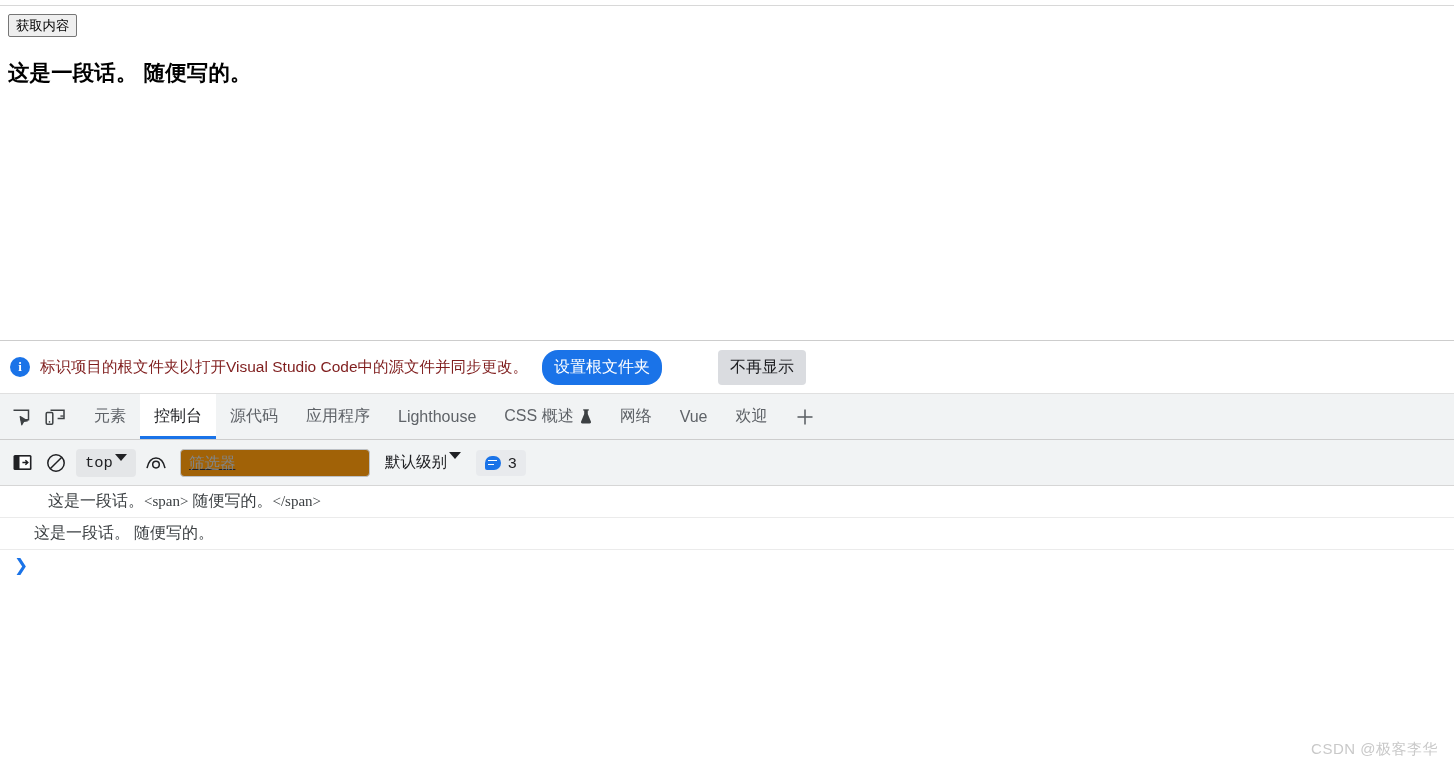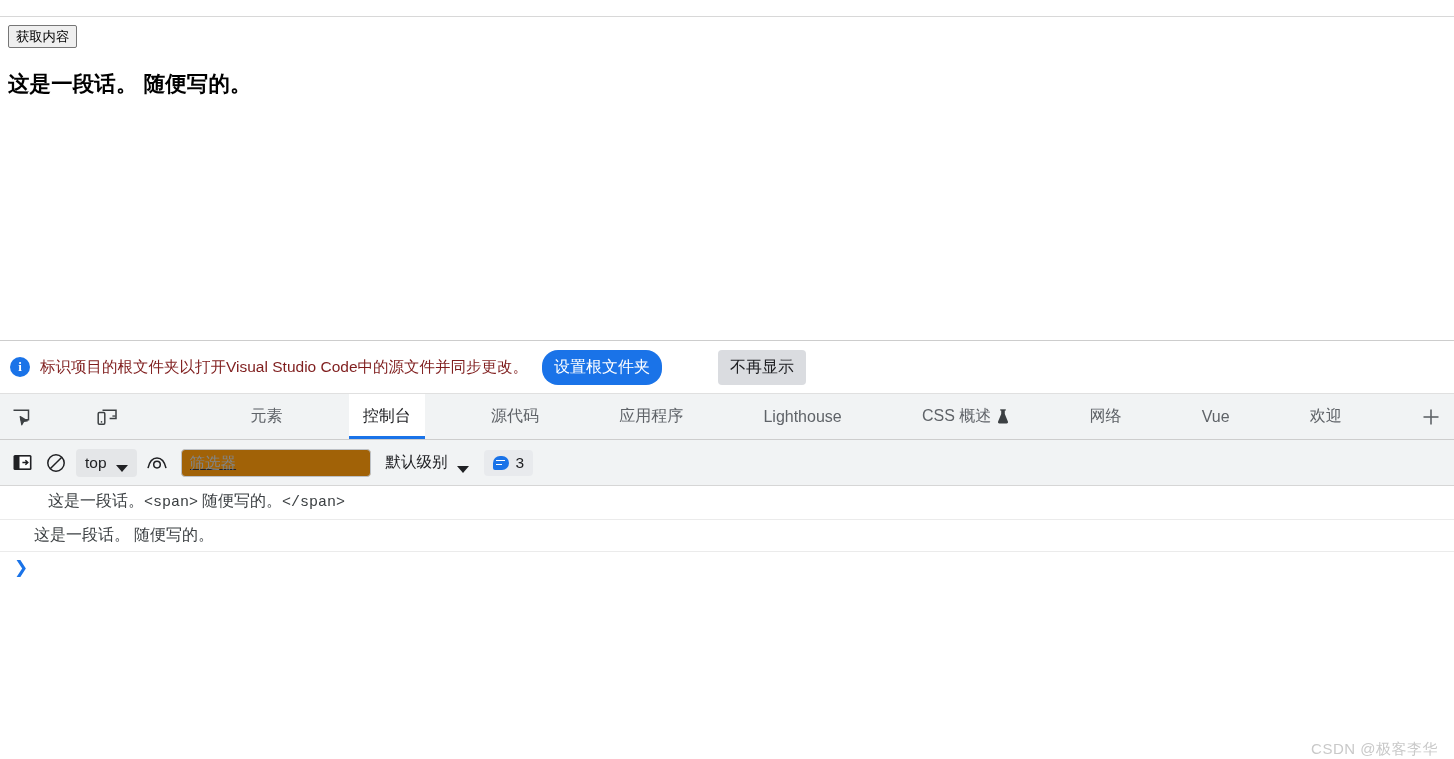--- a/index.html
+++ b/index.html
@@ -8,21 +8,21 @@
     width: 1454px;
     height: 759px;
     background: #ffffff;
     font-family: "Liberation Sans", sans-serif;
     overflow: hidden;
   }
 
   
   .page-viewport {
     position: absolute;
-    left: 0; top: 16px;
+    left: 0; top: 5px;
     width: 1454px;
     height: 340px;
     background: #ffffff;
     box-sizing: border-box;
     border-top: 1px solid #d8d8d8;
   }
   .page-inner { padding: 8px; }
   .native-button {
     font-family: "Liberation Sans", sans-serif;
     font-size: 13.3px;
@@ -108,21 +108,20 @@
 
   
   .tabbar {
     display: flex;
     align-items: stretch;
     height: 46px;
     background: #f1f3f4;
     border-bottom: 1px solid #cdcdcd;
     padding-left: 4px;
     box-sizing: border-box;
-    justify-content: space-between;
   }
   .tool-icon-btn {
     display: flex;
     align-items: center;
     justify-content: center;
     width: 34px;
     cursor: pointer;
   }
   .tool-icon-btn svg { display: block; }
   .tabbar-sep { width: 8px; }
@@ -170,28 +169,29 @@
     gap: 6px;
   }
   .ctb-icon {
     width: 28px; height: 28px;
     display: flex; align-items: center; justify-content: center;
     cursor: pointer;
     border-radius: 3px;
   }
   .ctb-select {
     display: flex;
-    align-items: flex-end;
-    gap: 9px;
+    align-items: flex-start;
+    gap: 2px;
     background: #e4e6e8;
     border-radius: 4px;
     padding: 5px 9px;
     font-size: 15.5px;
     color: #202124;
     cursor: pointer;
+    font-family: Liberation Mono, monospace;
   }
   .ctb-select.plain { background: transparent; }
   .caret {
     width: 0; height: 0;
     border-left: 6px solid transparent;
     border-right: 6px solid transparent;
     border-top: 7px solid #202124;
   }
   .filter-input {
     flex: 0 0 auto;
@@ -265,21 +265,21 @@
   .msg-cjk {
     font-family: "Liberation Serif", "DejaVu Serif", serif;
     font-size: 16px;
     line-height: 26px;
     color: #3c4043;
     padding-left: 34px;
     white-space: pre;
   }
   .msg-cjk.indented { padding-left: 48px; }
   .msg-cjk .tagmono {
-    font-family: Liberation Mono, monospace;
+    font-family: Liberation Serif, serif;
     font-size: 15px;
   }
   .prompt-row {
     display: flex;
     align-items: center;
     height: 30px;
     padding-left: 14px;
   }
   .prompt-chevron {
     color: #1a73e8;

